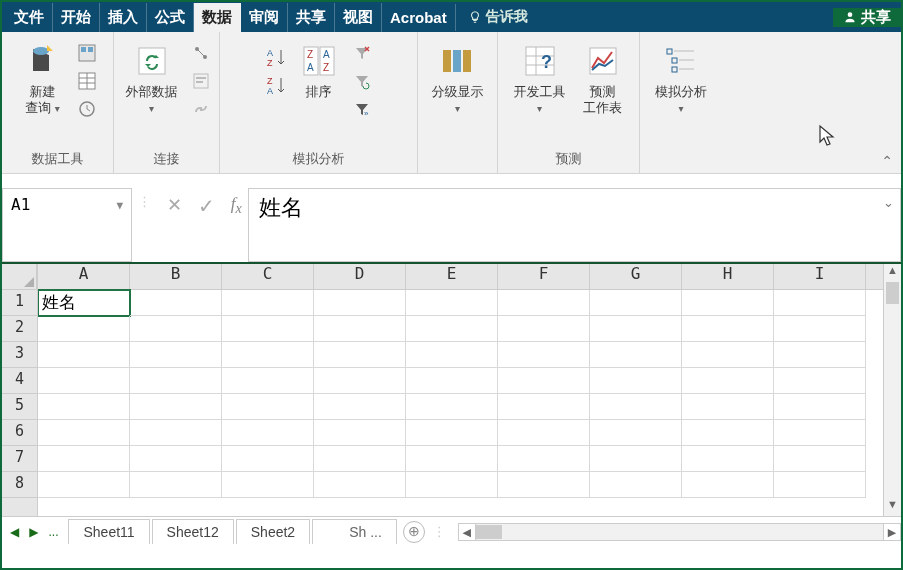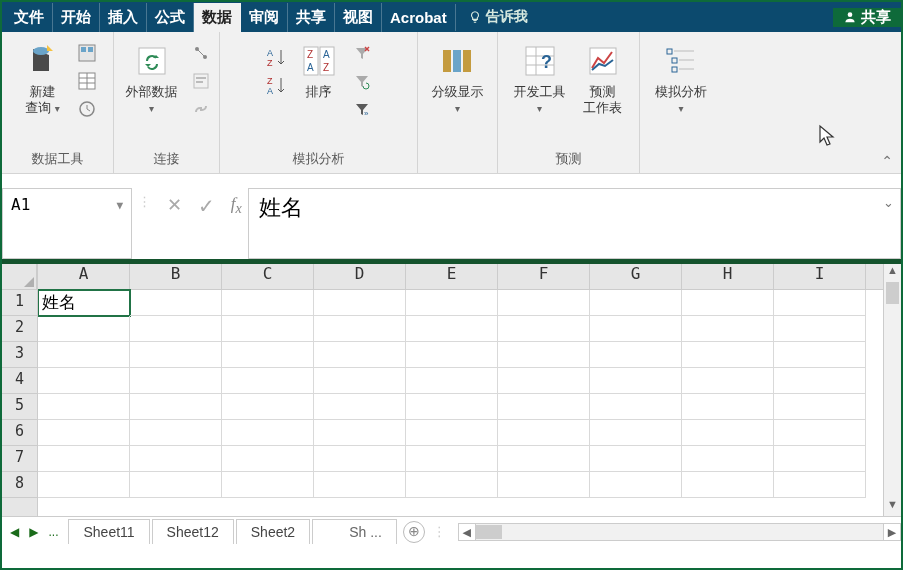--- a/index.html
+++ b/index.html
@@ -22,21 +22,21 @@
 .bigbtn { display: flex; flex-direction: column; align-items: center; justify-content: flex-start; padding: 4px 8px; cursor: pointer; min-width: 58px; }
 .bigbtn .icon { width: 40px; height: 42px; display: flex; align-items: center; justify-content: center; }
 .bigbtn .lbl { font-size: 13px; text-align: center; color: #3a3a3a; margin-top: 2px; line-height: 1.2; }
 .drop { font-size: 10px; color: #666; }
 .smallcol { display: flex; flex-direction: column; gap: 6px; padding: 6px 4px; }
 .smallbtn { width: 22px; height: 22px; display: flex; align-items: center; justify-content: center; cursor: pointer; }
 .ribbon-collapse { position: absolute; right: 8px; bottom: 4px; color: #777; cursor: pointer; font-size: 14px; }
 .cursor-svg { position: absolute; top: 92px; left: 816px; pointer-events: none; }
 
 
-.formulabar { height: 76px; display: flex; border-bottom: 5px solid #14532d; background: #fff; margin-top: 14px; }
+.formulabar { height: 76px; display: flex; border-bottom: 2px solid #14532d; background: #fff; margin-top: 14px; }
 .namebox { width: 130px; border: 1px solid #ccc; display: flex; align-items: flex-start; padding: 6px 8px; font-size: 16px; font-family: Consolas, monospace; }
 .namebox .dd { margin-left: auto; color: #888; font-size: 11px; padding-top: 4px; }
 .fbar-mid { display: flex; align-items: flex-start; padding: 6px 6px; color: #aaa; gap: 16px; }
 .fbar-mid .fx { font-style: italic; font-family: "Times New Roman", serif; color: #888; font-size: 17px; text-align: center; }
 .fbar-input { flex: 1; border: 1px solid #ccc; padding: 4px 10px; font-size: 22px; font-family: SimSun, serif; position: relative; }
 .fbar-expand { position: absolute; right: 6px; top: 6px; color: #777; font-size: 13px; }
 
 
 .grid { display: flex; height: 252px; }
 .rownums { width: 36px; background: #e6e6e6; border-right: 1px solid #ccc; }

